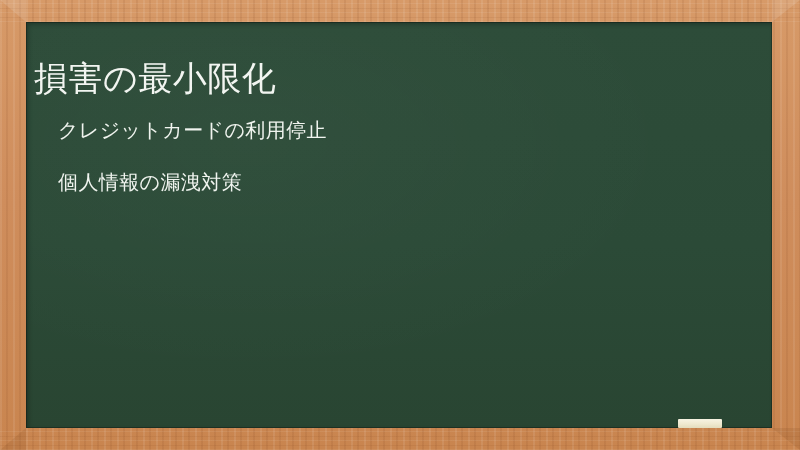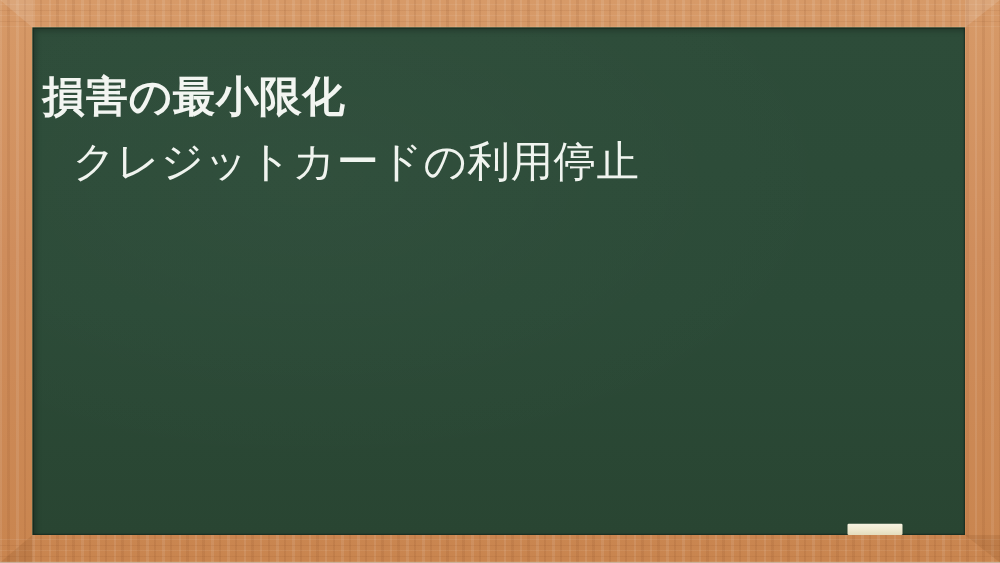--- a/index.html
+++ b/index.html
@@ -110,36 +110,36 @@
   }
 
   
   .board-title {
     position: absolute;
     left: 8px;
     top: 13px;
     font-size: 34px;
     line-height: 1.18;
     color: #f2f5f1;
-    font-weight: 700;
+    font-weight: 400;
     letter-spacing: 0.5px;
     white-space: nowrap;
   }
 
   .bullet-list {
     position: absolute;
     left: 32px;
     top: 82px;
     right: 10px;
     margin: 0;
     padding: 0;
     list-style: none;
   }
   .bullet-item {
-    font-size: 34px;
+    font-size: 20px;
     line-height: 1.0;
     height: 52px;
     color: #f0f4ef;
     font-weight: 400;
     letter-spacing: 0.4px;
     white-space: nowrap;
     display: flex;
     align-items: center;
   }
 
@@ -167,18 +167,19 @@
   <div class="miter tr"></div>
   <div class="miter bl"></div>
   <div class="miter br"></div>
 
   <div class="board">
 
     <h1 class="board-title">損害の最小限化</h1>
 
     <ul class="bullet-list">
       <li class="bullet-item">クレジットカードの利用停止</li>
+      <li class="bullet-item">個人情報の漏洩対策</li>
     </ul>
 
     <div class="chalk-stick"></div>
 
   </div>
 </div>
 
 </body></html>

